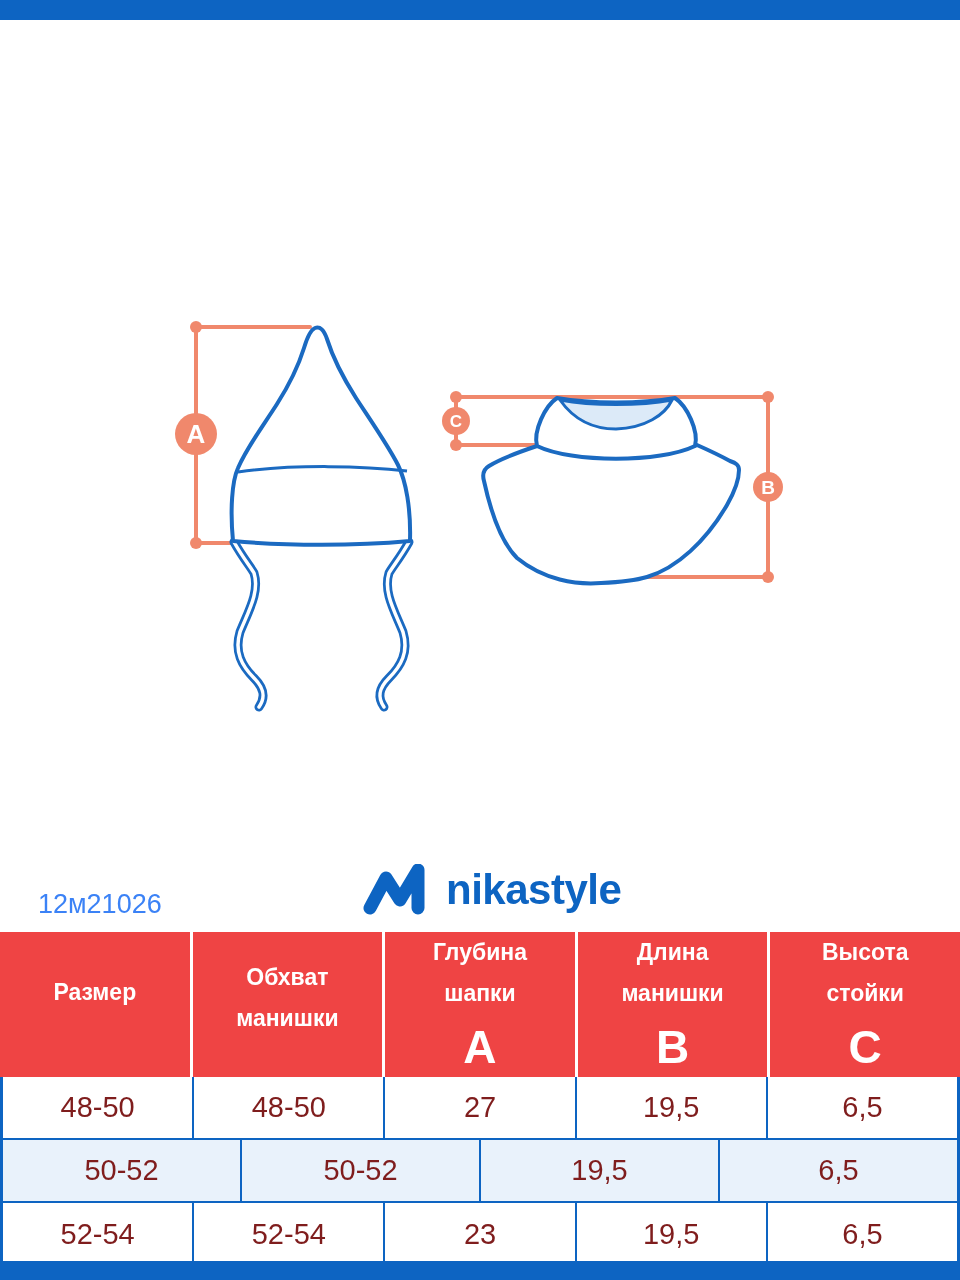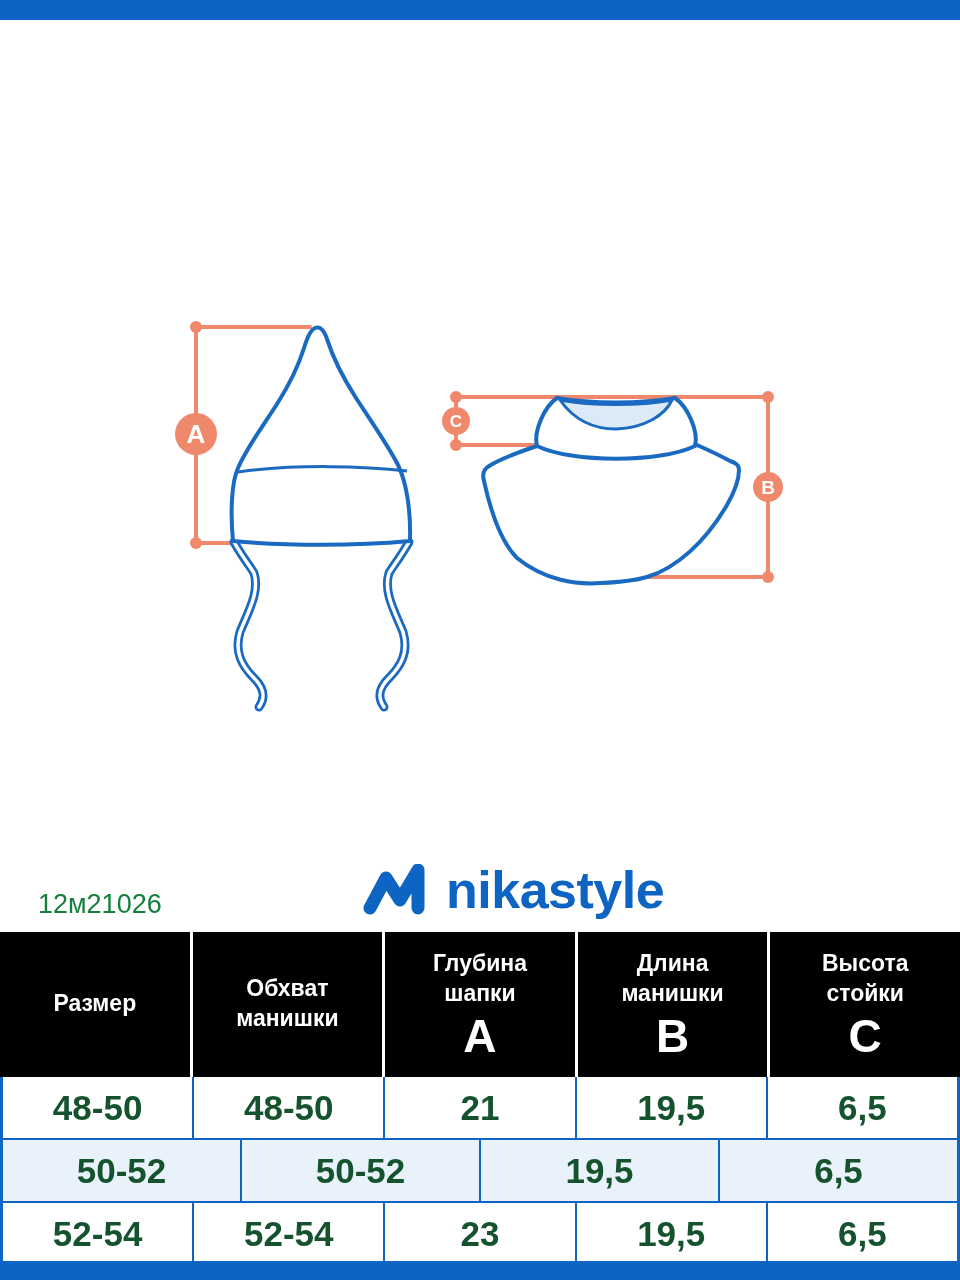--- a/index.html
+++ b/index.html
@@ -7,36 +7,36 @@
     position:relative;width:960px;height:1280px;background:#ffffff;
     font-family:"Liberation Sans",sans-serif;overflow:hidden;
   }
   .top-bar{position:absolute;left:0;top:0;width:960px;height:20px;background:#0d64c2;}
   .bottom-bar{position:absolute;left:0;top:1261px;width:960px;height:19px;background:#0d64c2;}
   .page-title{
     position:absolute;left:0;top:36px;width:960px;text-align:center;
     font-size:39px;font-weight:bold;color:#1565c0;letter-spacing:.5px;
   }
   .diagram-svg{position:absolute;left:0;top:0;width:960px;height:760px;}
-  .product-code{position:absolute;left:38px;top:889px;font-size:27px;color:#15803d;text-align:center;}
+  .product-code{position:absolute;left:38px;top:889px;font-size:27px;color:#3b82f6;text-align:center;}
   .logo-mark{position:absolute;left:358px;top:864px;width:76px;height:56px;}
-  .logo-text{position:absolute;left:446px;top:866px;font-size:52px;line-height:48px;
+  .logo-text{position:absolute;left:446px;top:866px;font-size:42px;line-height:48px;
     font-weight:bold;color:#0d64c2;letter-spacing:-0.5px;}
   .size-table{position:absolute;left:0;top:932px;width:960px;}
   .thead{display:flex;gap:3px;height:145px;}
-  .th{flex:1;background:#000000;display:flex;flex-direction:column;
-      align-items:center;justify-content:center;color:#fff;text-align:center;}
+  .th{flex:1;background:#ef4444;display:flex;flex-direction:column;
+      align-items:center;justify-content:center;color:#fff;text-align:center;gap:11px;}
   .h-line{display:block;font-size:23px;font-weight:bold;line-height:30px;}
   .h-letter{display:block;font-size:46px;font-weight:bold;line-height:50px;margin-top:3px;}
   .tbody{border-left:3px solid #0d64c2;border-right:3px solid #0d64c2;}
   .tr{display:flex;height:61px;border-bottom:2px solid #0d64c2;}
   .tr:last-child{border-bottom:none;height:62px;}
   .tr.alt{background:#e9f2fb;}
   .td{flex:1;display:flex;align-items:center;justify-content:center;
-      font-size:35px;font-weight:bold;color:#14532d;border-right:2px solid #0d64c2;}
+      font-size:29px;font-weight:normal;color:#7f1d1d;border-right:2px solid #0d64c2;}
   .td:last-child{border-right:none;}
 </style>
 </head>
 <body>
 
 <div class="page">
 
   <div class="top-bar"></div>
 
 
@@ -137,21 +137,21 @@
       <div class="th">
         <span class="h-line">Высота</span>
         <span class="h-line">стойки</span>
         <span class="h-letter">C</span>
       </div>
     </div>
     <div class="tbody">
       <div class="tr">
         <div class="td">48-50</div>
         <div class="td">48-50</div>
-        <div class="td">21</div>
+        <div class="td">27</div>
         <div class="td">19,5</div>
         <div class="td">6,5</div>
       </div>
       <div class="tr alt">
         <div class="td">50-52</div>
         <div class="td">50-52</div>
         <div class="td">19,5</div>
         <div class="td">6,5</div>
       </div>
       <div class="tr">

